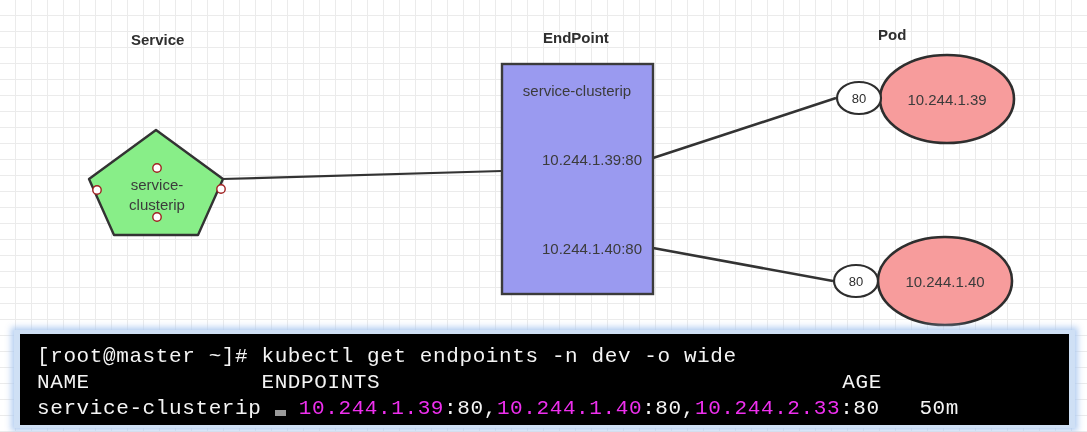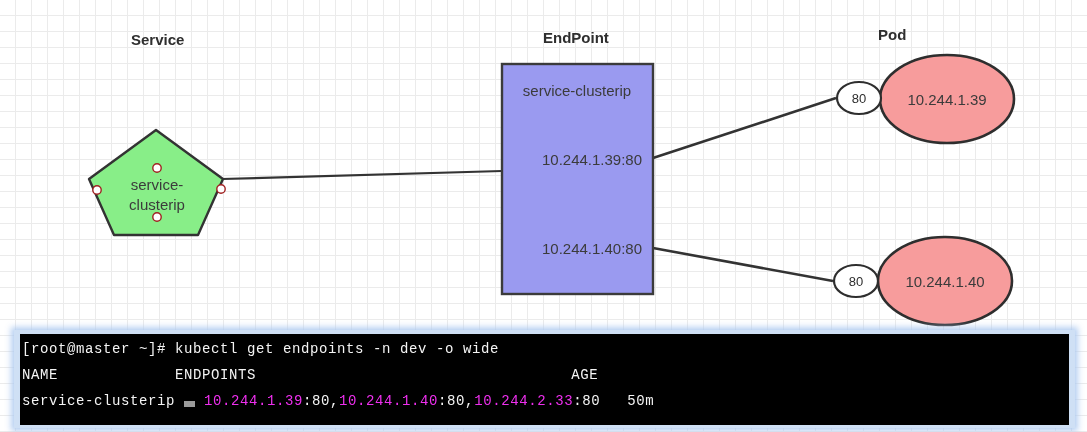--- a/index.html
+++ b/index.html
@@ -74,24 +74,24 @@
   #terminal {
     position: absolute;
     left: 6px;
     top: 4px;
     width: 1049px;
     height: 91px;
     background: #000000;
     overflow: hidden;
   }
   #terminal pre {
-    margin: 0;
-    padding: 2px 0 0 2px;
+    margin: 8px;
+    padding: 2px 0 0 9px;
     font-family: "Liberation Mono", "DejaVu Sans Mono", monospace;
-    font-size: 14px;
+    font-size: 21px;
     line-height: 26px;
     letter-spacing: 0.6px;
     color: #f2f2f2;
     white-space: pre;
   }
   .tl { display: block; height: 26px; }
   .c-white { color: #f4f4f4; }
   .c-magenta { color: #ee2fee; }
   .cursor {
     display: inline-block;

